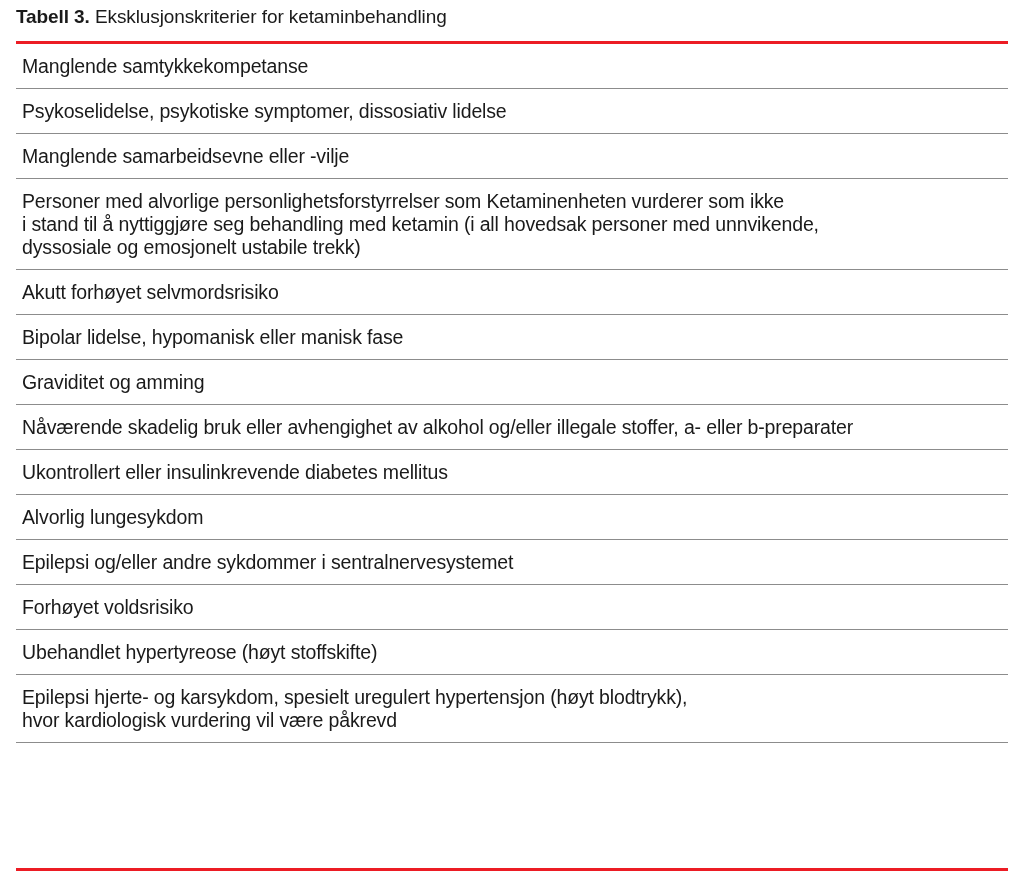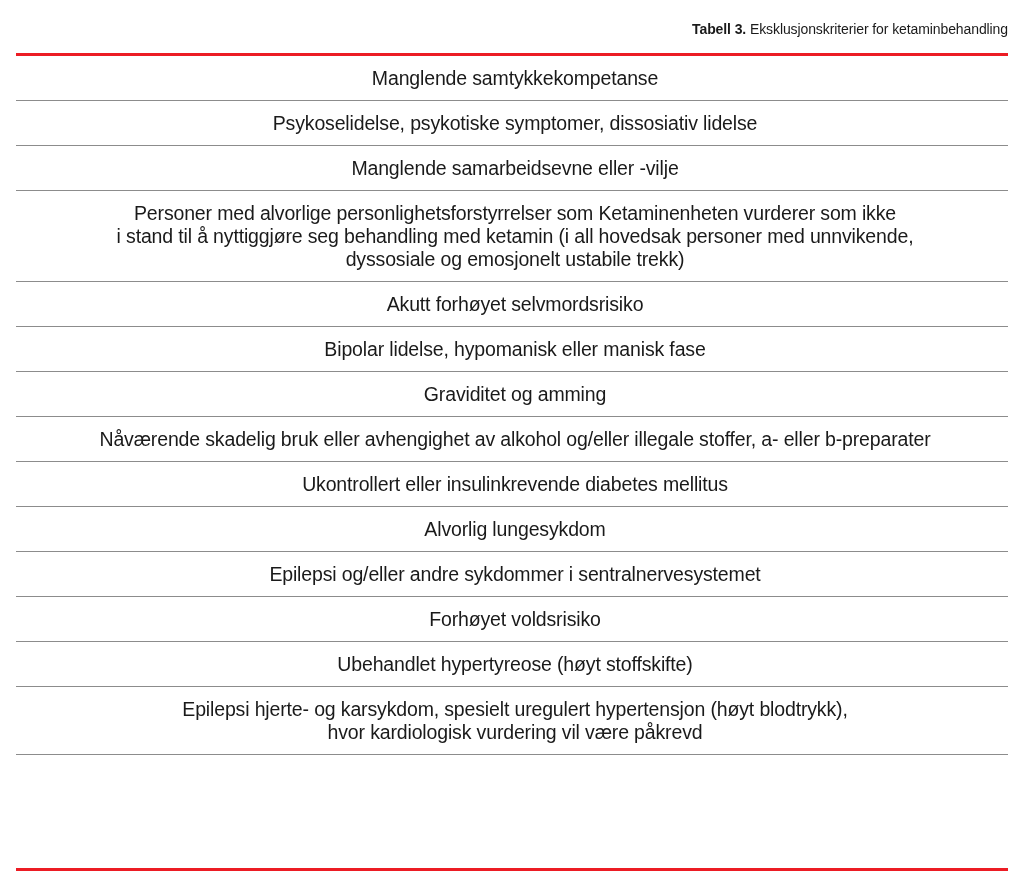--- a/index.html
+++ b/index.html
@@ -17,28 +17,27 @@
 
   .table-figure {
     width: 1024px;
     height: 886px;
     box-sizing: border-box;
     padding: 0 16px;
     position: relative;
   }
 
   .table-caption {
-    font-size: 14px;
+    font-size: 19px;
     line-height: 26px;
     color: #1a1a1a;
-    padding-top: 16px;
+    padding-top: 4px;
     padding-bottom: 0;
     letter-spacing: -0.1px;
     white-space: nowrap;
-    text-align: right;
   }
   .table-caption .caption-label {
     font-weight: bold;
   }
   .table-caption .caption-title {
     font-weight: normal;
   }
 
   .rule-top {
     height: 3px;
@@ -65,21 +64,20 @@
   .exclusion-table tr:last-child {
     border-bottom: 1px solid #8c8c8c;
   }
   .exclusion-table td {
     font-size: 19.5px;
     line-height: 23px;
     color: #1a1a1a;
     padding: 11px 0 10px 6px;
     vertical-align: top;
     letter-spacing: -0.15px;
-    text-align: center;
   }
   .criterion-line {
     display: block;
     white-space: nowrap;
   }
 </style>
 </head>
 <body>
 
 <div class="table-figure">

